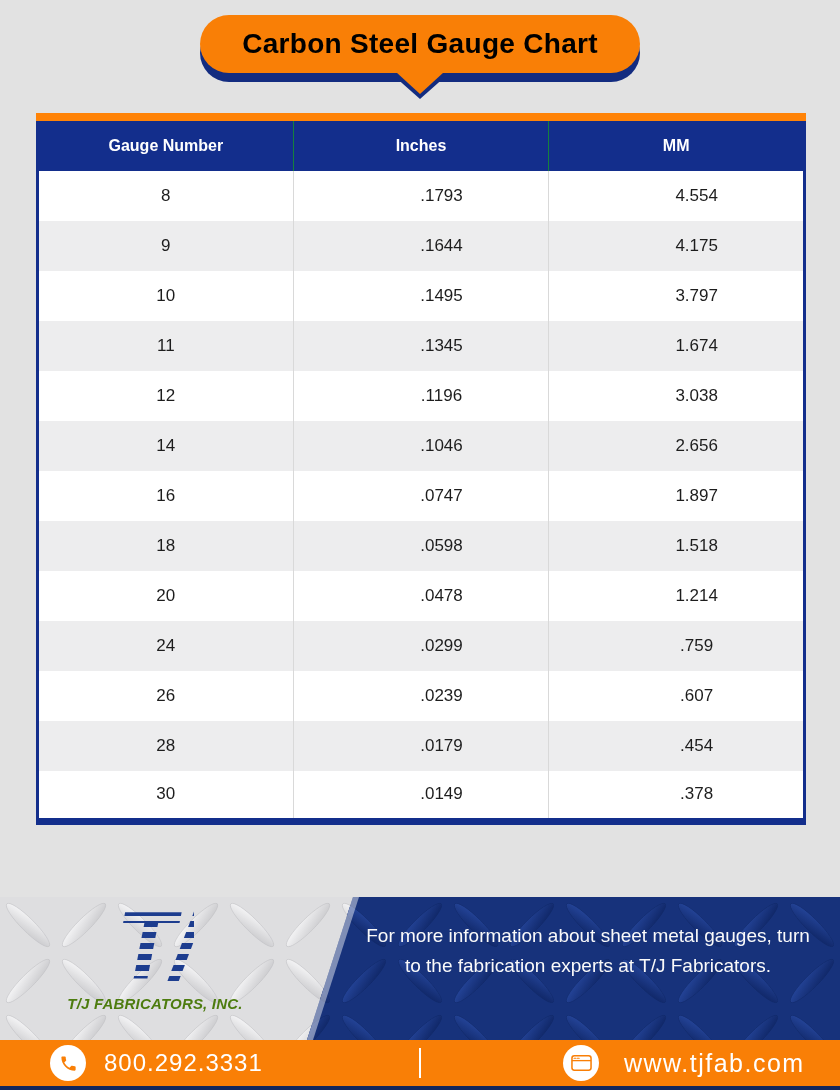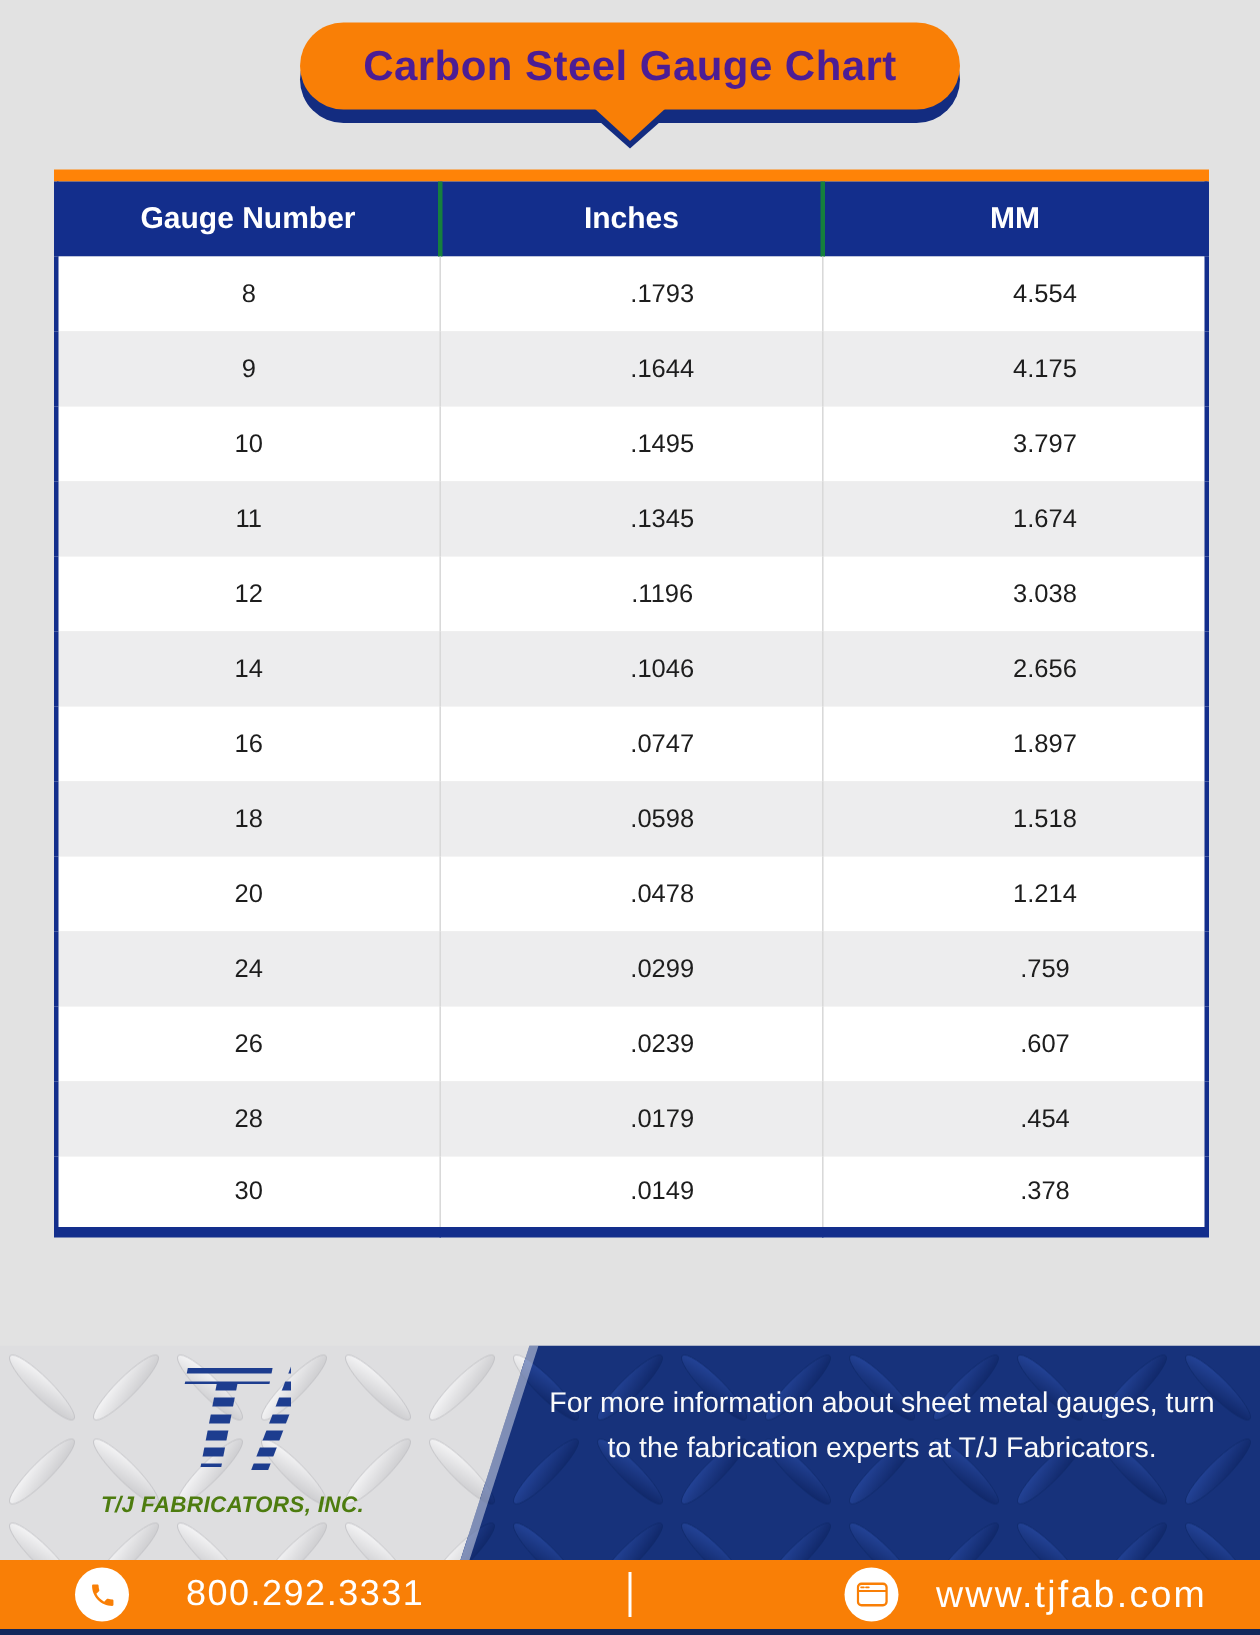--- a/index.html
+++ b/index.html
@@ -18,21 +18,21 @@
   }
 
   
   .title-pill{
     position:absolute;left:200px;top:15px;width:440px;height:58px;
     background:var(--orange);border-radius:29px;
     box-shadow:0 9px 0 var(--navy-shadow);
     display:flex;align-items:center;justify-content:center;z-index:3;
   }
   .title-pill h1{
-    margin:0;color:#4c1d95;font-size:28px;font-weight:bold;letter-spacing:0.3px;
+    margin:0;color:#000000;font-size:28px;font-weight:bold;letter-spacing:0.3px;
   }
   .arrow-shadow{
     position:absolute;left:394px;top:76px;width:0;height:0;z-index:2;
     border-left:26px solid transparent;border-right:26px solid transparent;
     border-top:23px solid var(--navy-shadow);
   }
   .arrow{
     position:absolute;left:396px;top:72px;width:0;height:0;z-index:4;
     border-left:24px solid transparent;border-right:24px solid transparent;
     border-top:22px solid var(--orange);
@@ -42,23 +42,23 @@
   .table-wrap{position:absolute;left:36px;top:113px;width:770px;}
   .table-topbar{height:8px;background:#FF8307;}
   table.gauge{
     width:100%;border-collapse:collapse;table-layout:fixed;
     border-left:3px solid var(--navy);
     border-right:3px solid var(--navy);
     border-bottom:7px solid var(--navy);
   }
   table.gauge th{
     background:var(--navy);color:#fff;height:50px;
-    font-size:20px;font-weight:bold;text-align:center;
-  }
-  table.gauge th + th{border-left:3px solid #15803d;}
+    font-size:16px;font-weight:bold;text-align:center;
+  }
+  table.gauge th + th{border-left:1px solid #15803d;}
   table.gauge td{
     height:50px;text-align:center;font-size:17px;color:#1D1D1D;background:#fff;
   }
   table.gauge td + td{border-left:1px solid #D9D9D9;padding-left:42px;}
   table.gauge tbody tr:nth-child(even) td{background:#EDEDEE;}
 
   
   .footer{position:absolute;left:0;top:897px;width:840px;height:143px;}
   .footer svg.bg{position:absolute;left:0;top:0;}
   .logo-block{
@@ -84,21 +84,21 @@
   .bottom-strip{position:absolute;left:0;top:1086px;width:840px;height:4px;background:#12275C;}
   .badge{
     position:absolute;width:36px;height:36px;border-radius:50%;background:#fff;
     display:flex;align-items:center;justify-content:center;
   }
   .badge.phone{left:50px;top:1045px;}
   .badge.web{left:563px;top:1045px;}
   .bar-text{
     position:absolute;top:1040px;height:46px;line-height:46px;color:#fff;white-space:nowrap;
   }
-  .bar-text.phone{left:104px;font-size:24px;letter-spacing:1px;margin-left:20px;}
+  .bar-text.phone{left:104px;font-size:24px;letter-spacing:1px;}
   .bar-text.web{left:624px;font-size:25px;letter-spacing:1.5px;}
   .bar-divider{position:absolute;left:419px;top:1048px;width:2px;height:30px;background:#fff;}
 </style>
 </head>
 <body>
 
 <div>
   <div class="title-pill">
     <h1>Carbon Steel Gauge Chart</h1>
   </div>

